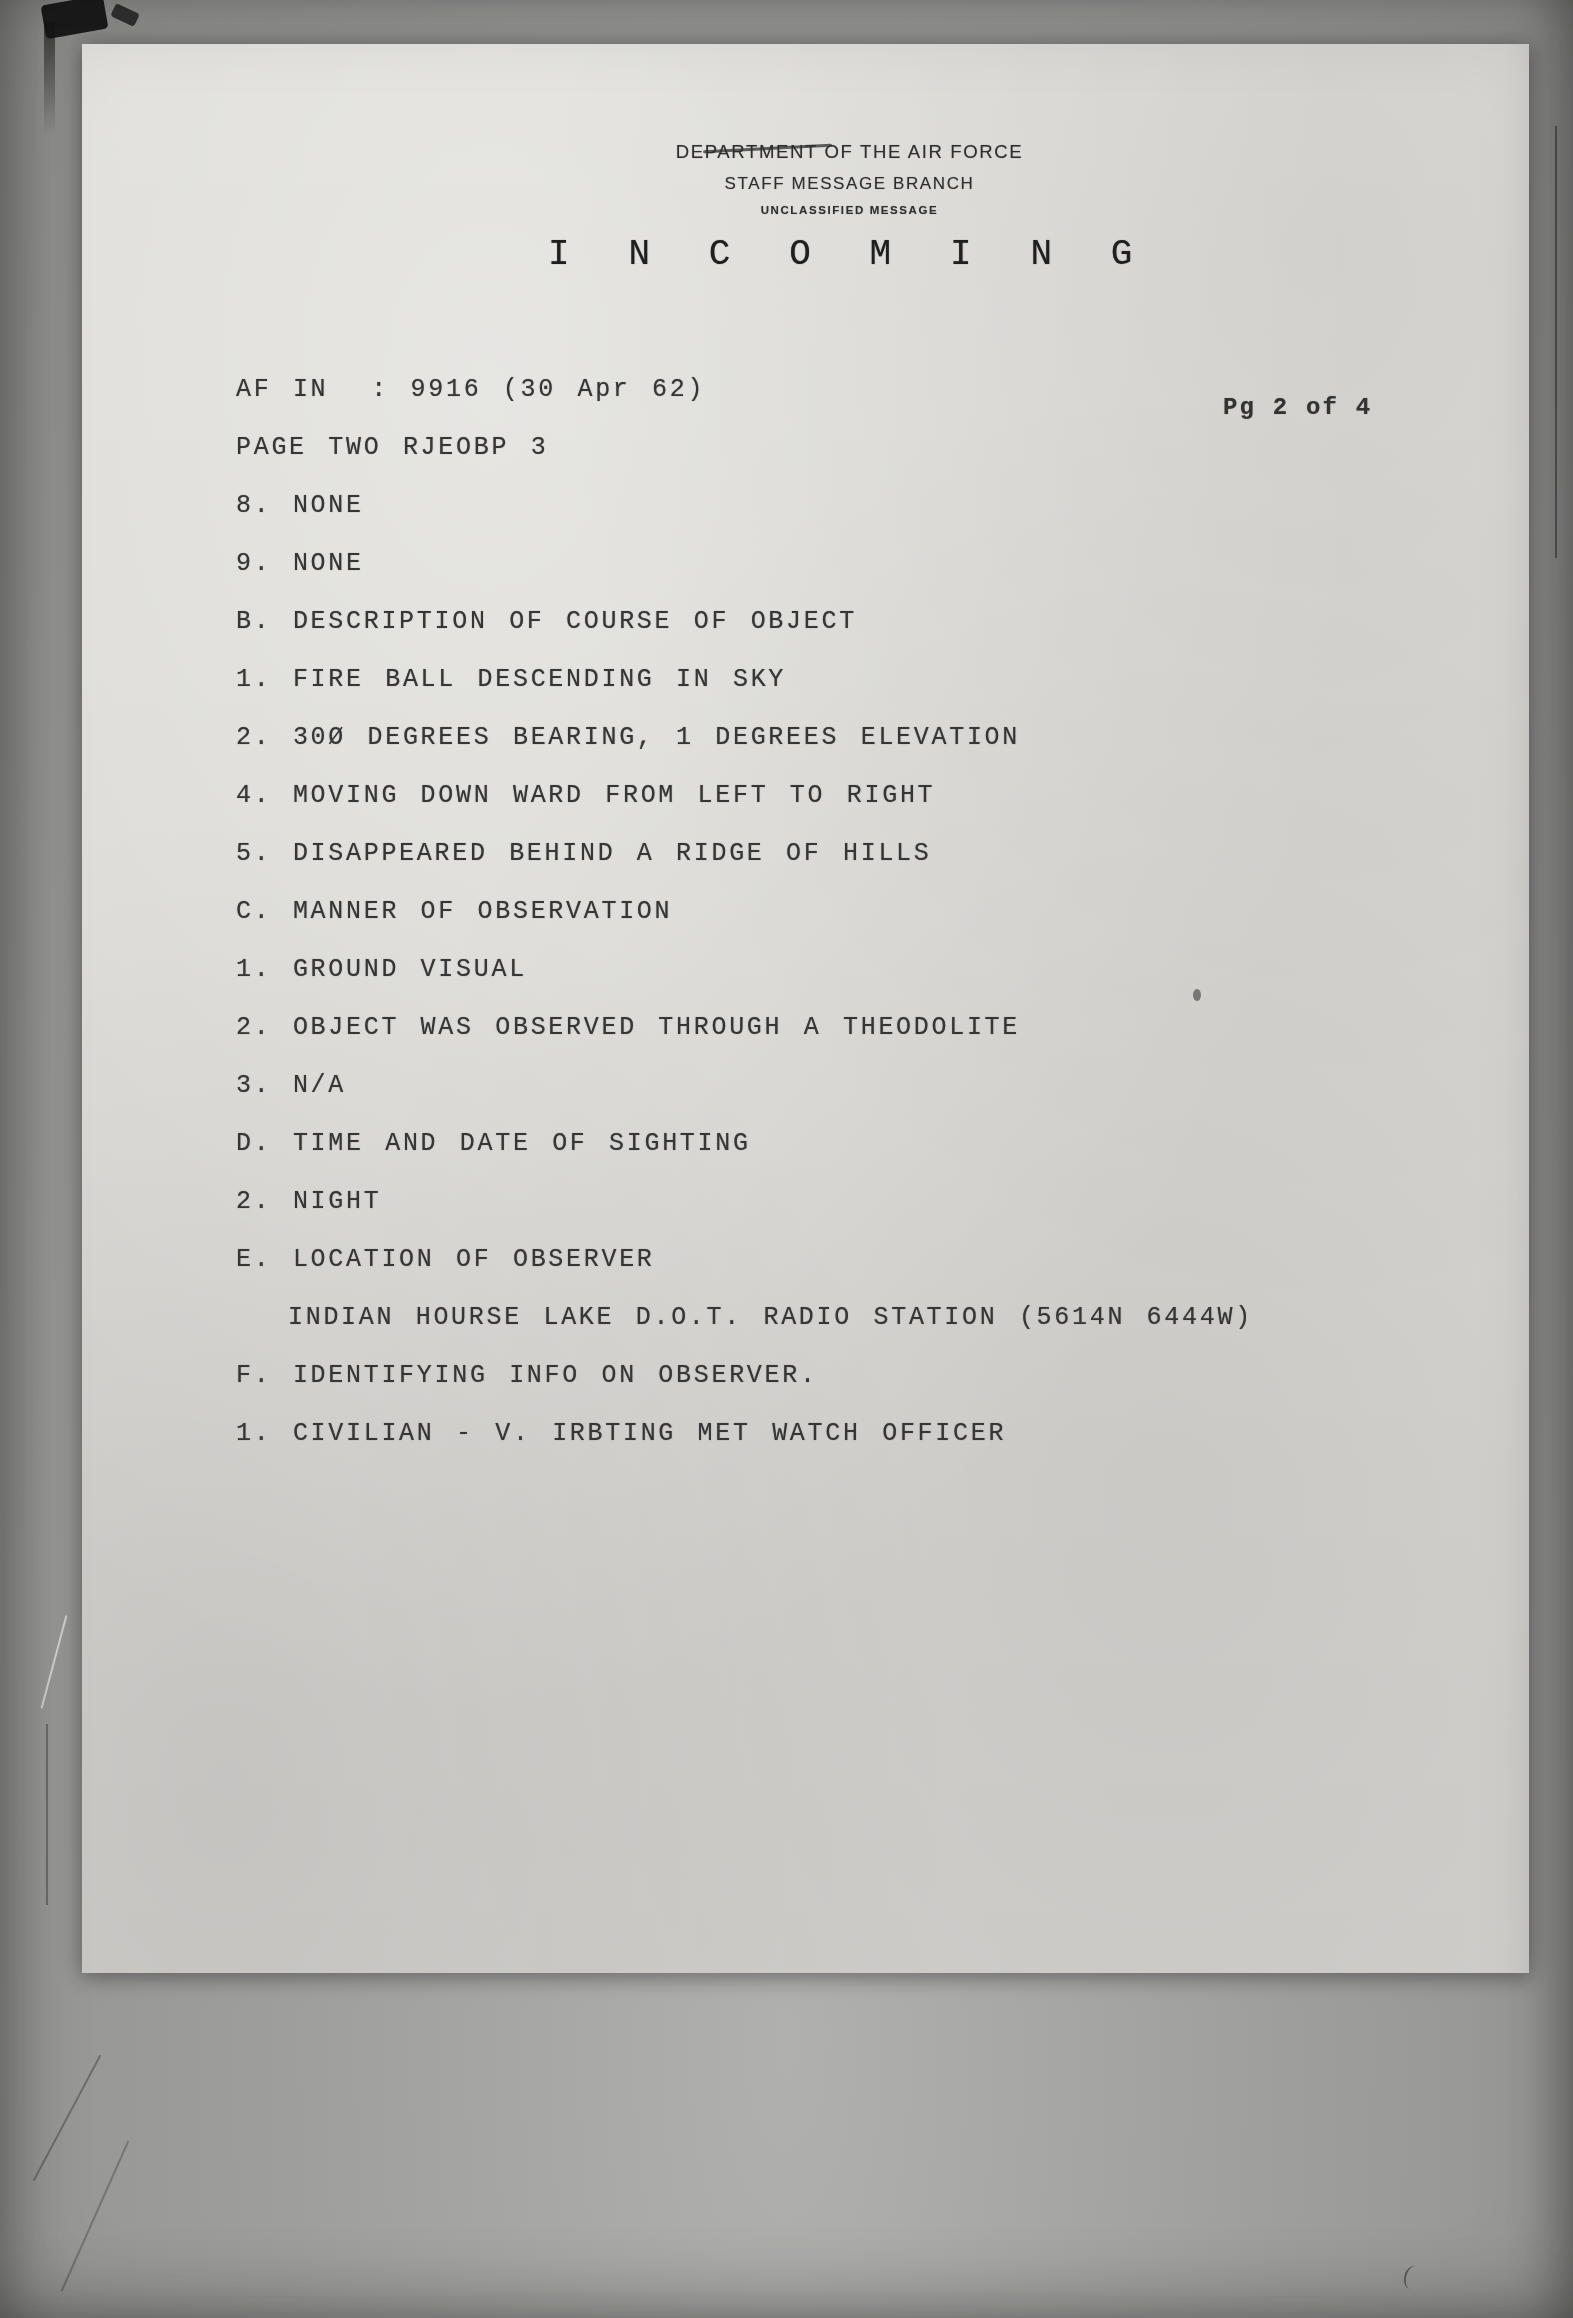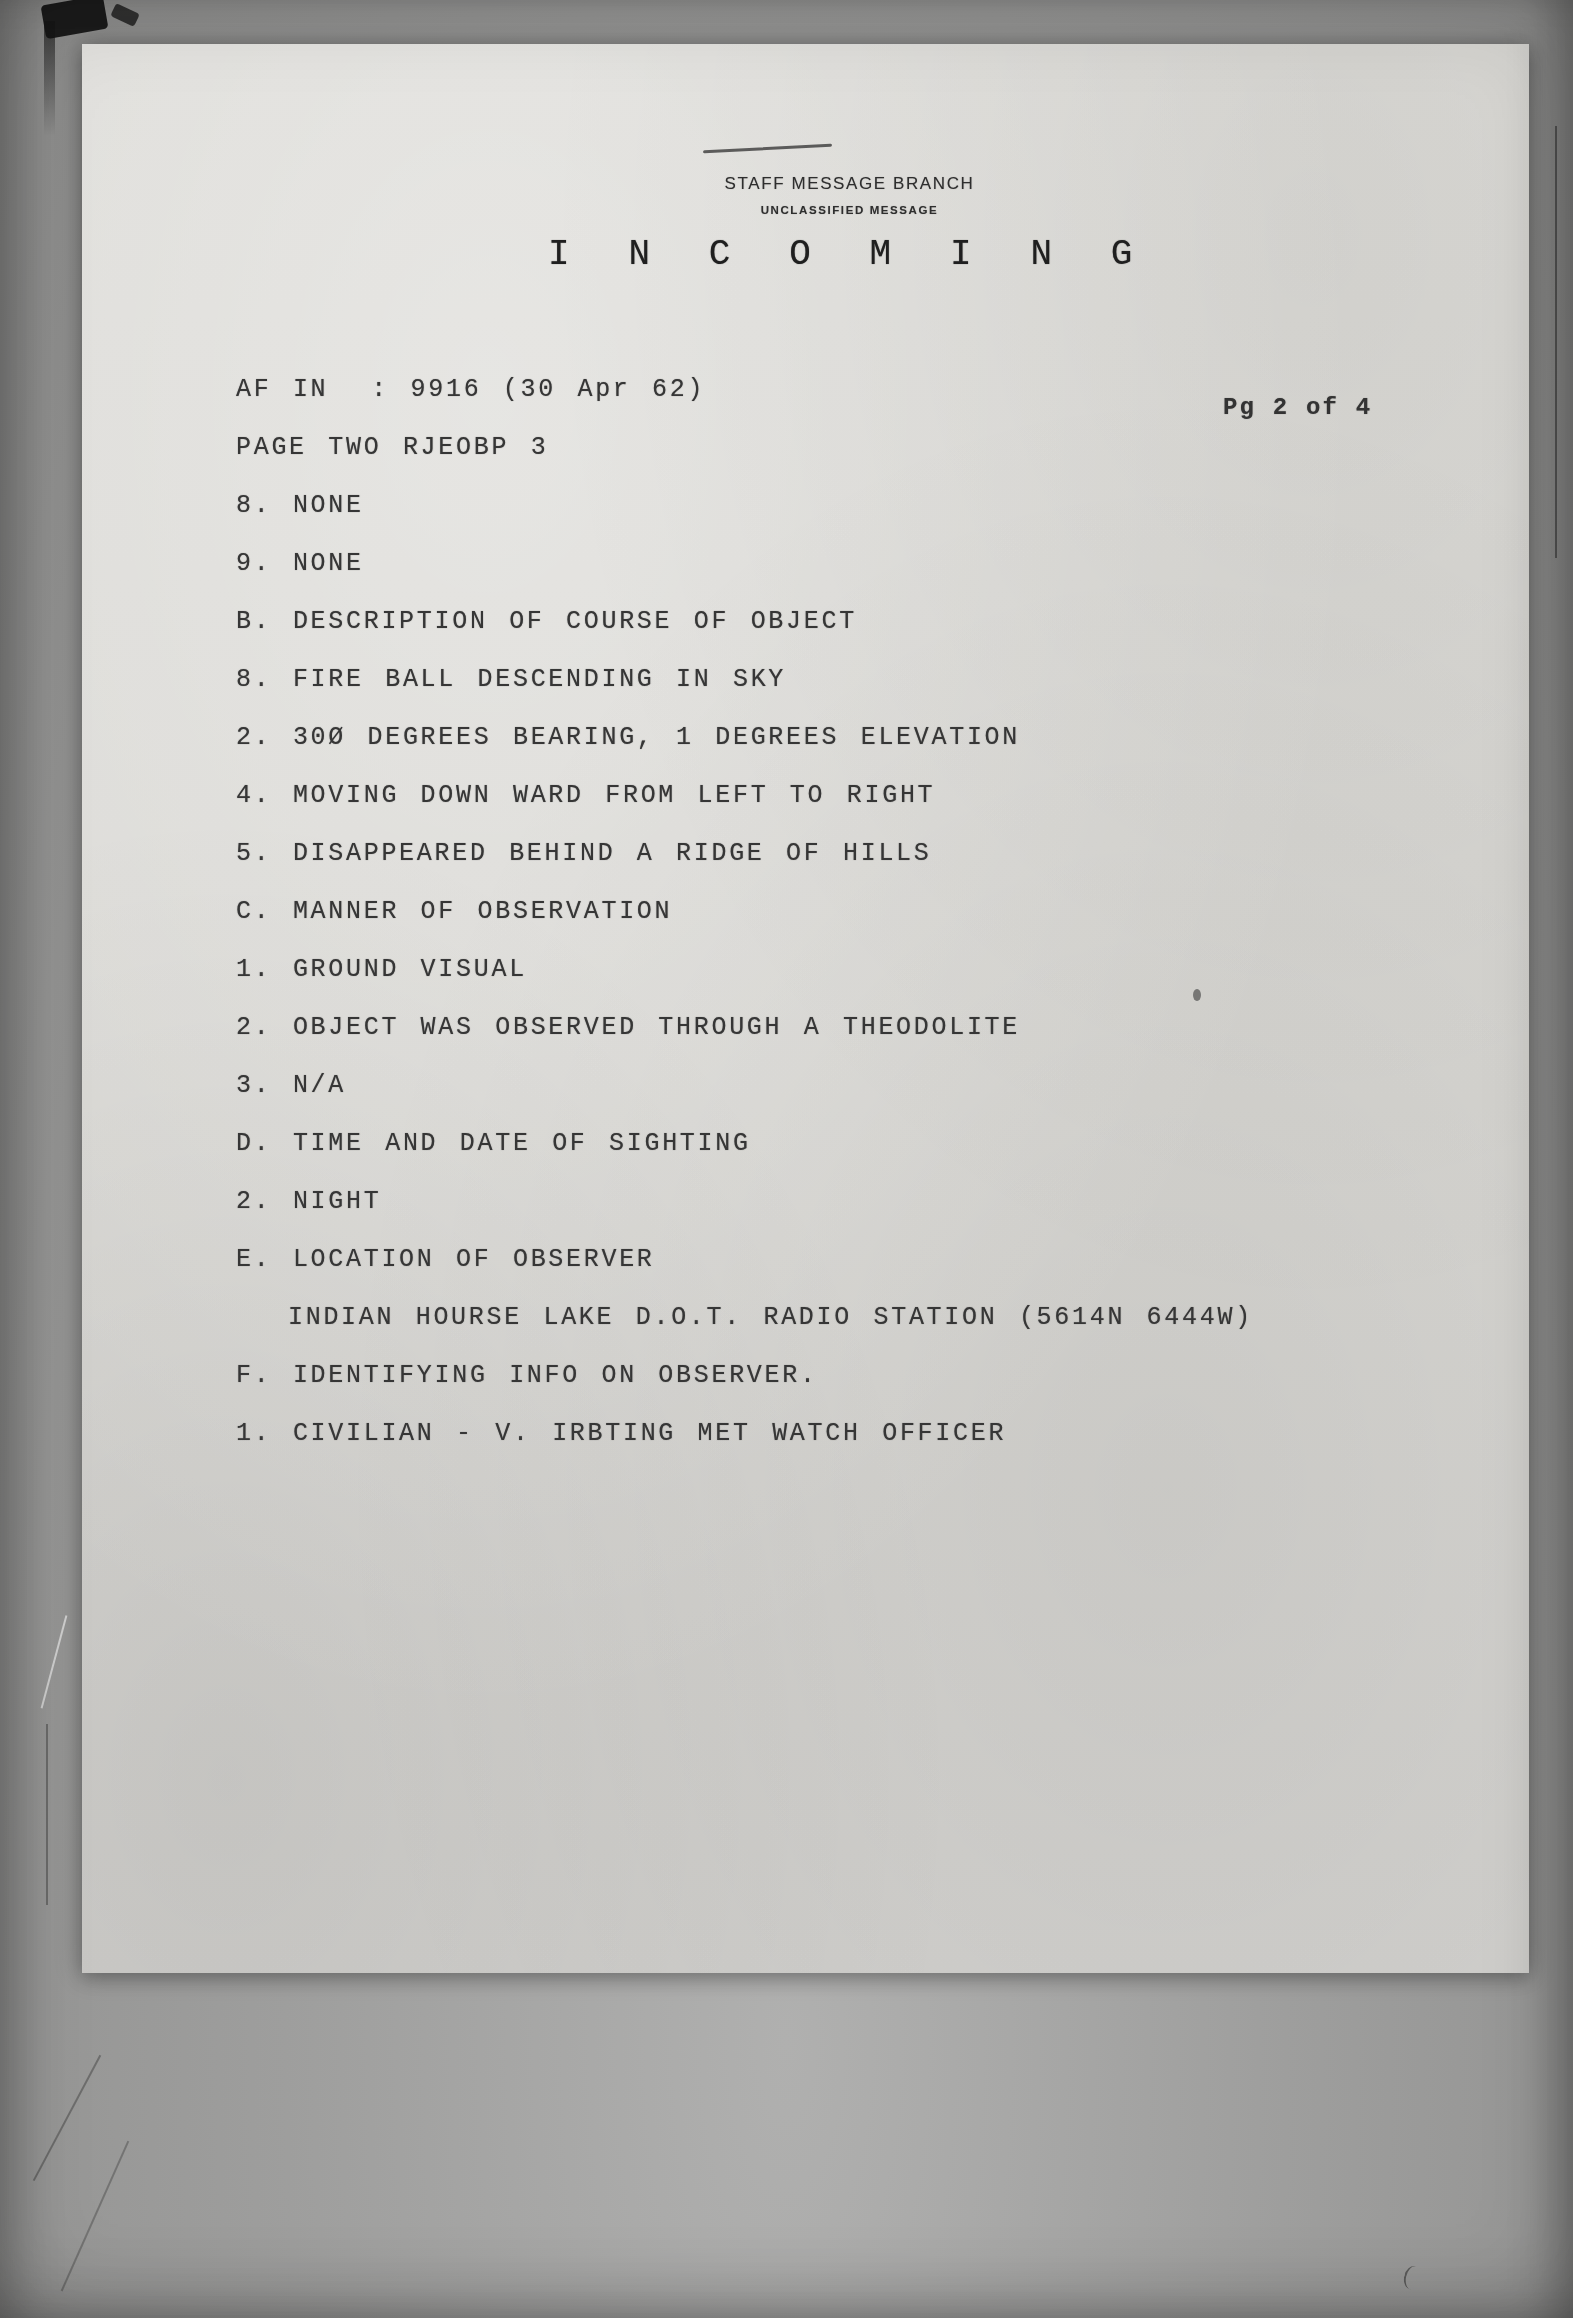--- a/index.html
+++ b/index.html
@@ -93,31 +93,32 @@
       inset 38px 0 49px -22px rgba(0,0,0,0.22),
       inset 0 -44px 66px -27px rgba(0,0,0,0.18);
   }
 </style>
 </head>
 <body>
 
 <div class="scene">
 
   <div class="paper">
+    <div class="hdr agency">DEPARTMENT OF THE AIR FORCE</div>
     <div class="hdr branch">STAFF MESSAGE BRANCH</div>
     <div class="hdr classification">UNCLASSIFIED MESSAGE</div>
     <div class="incoming">I N C O M I N G</div>
     <div class="page-indicator">Pg 2 of 4</div>
     <div class="doc-body">
         <div class="doc-line">AF IN  : 9916 (30 Apr 62)</div>
         <div class="doc-line">PAGE TWO RJEOBP 3</div>
         <div class="doc-line">8. NONE</div>
         <div class="doc-line">9. NONE</div>
         <div class="doc-line">B. DESCRIPTION OF COURSE OF OBJECT</div>
-        <div class="doc-line">8. FIRE BALL DESCENDING IN SKY</div>
+        <div class="doc-line">1. FIRE BALL DESCENDING IN SKY</div>
         <div class="doc-line">2. 30Ø DEGREES BEARING, 1 DEGREES ELEVATION</div>
         <div class="doc-line">4. MOVING DOWN WARD FROM LEFT TO RIGHT</div>
         <div class="doc-line">5. DISAPPEARED BEHIND A RIDGE OF HILLS</div>
         <div class="doc-line">C. MANNER OF OBSERVATION</div>
         <div class="doc-line">1. GROUND VISUAL</div>
         <div class="doc-line">2. OBJECT WAS OBSERVED THROUGH A THEODOLITE</div>
         <div class="doc-line">3. N/A</div>
         <div class="doc-line">D. TIME AND DATE OF SIGHTING</div>
         <div class="doc-line">2. NIGHT</div>
         <div class="doc-line">E. LOCATION OF OBSERVER</div>

